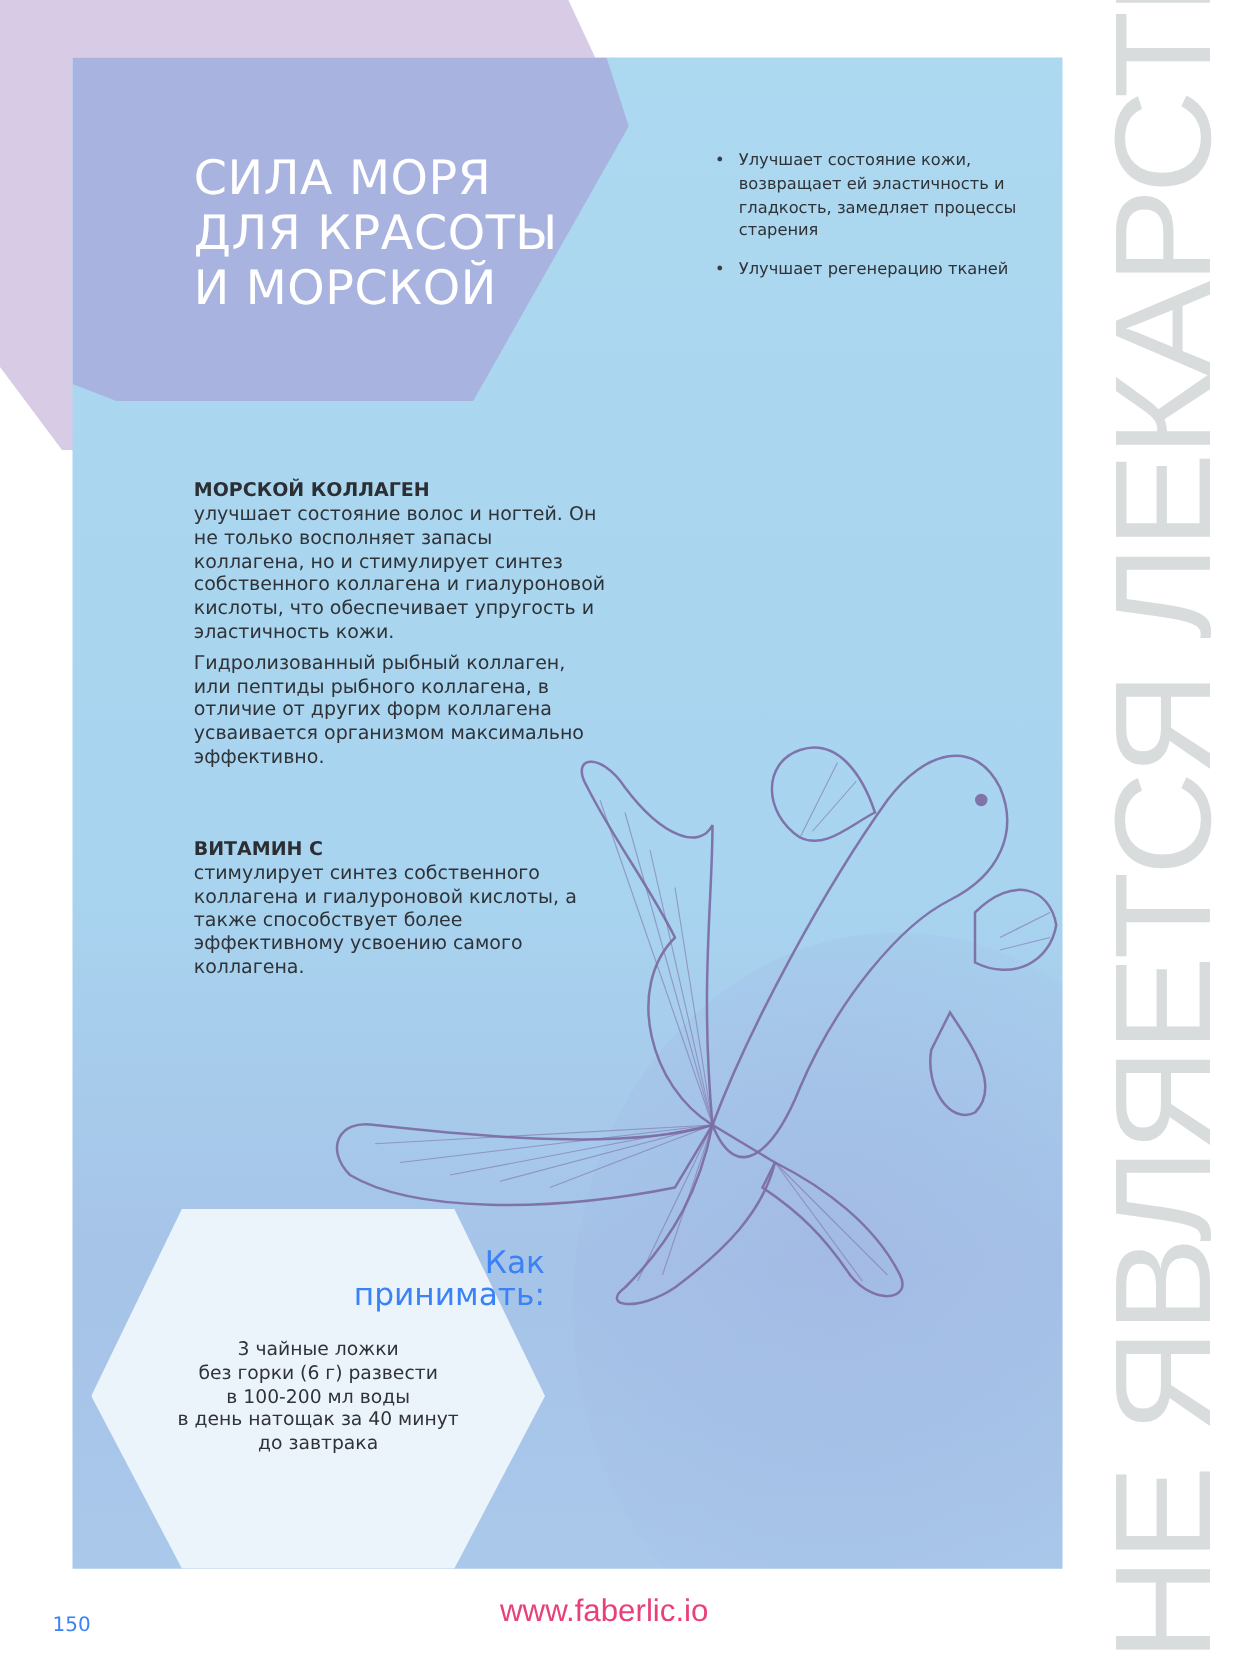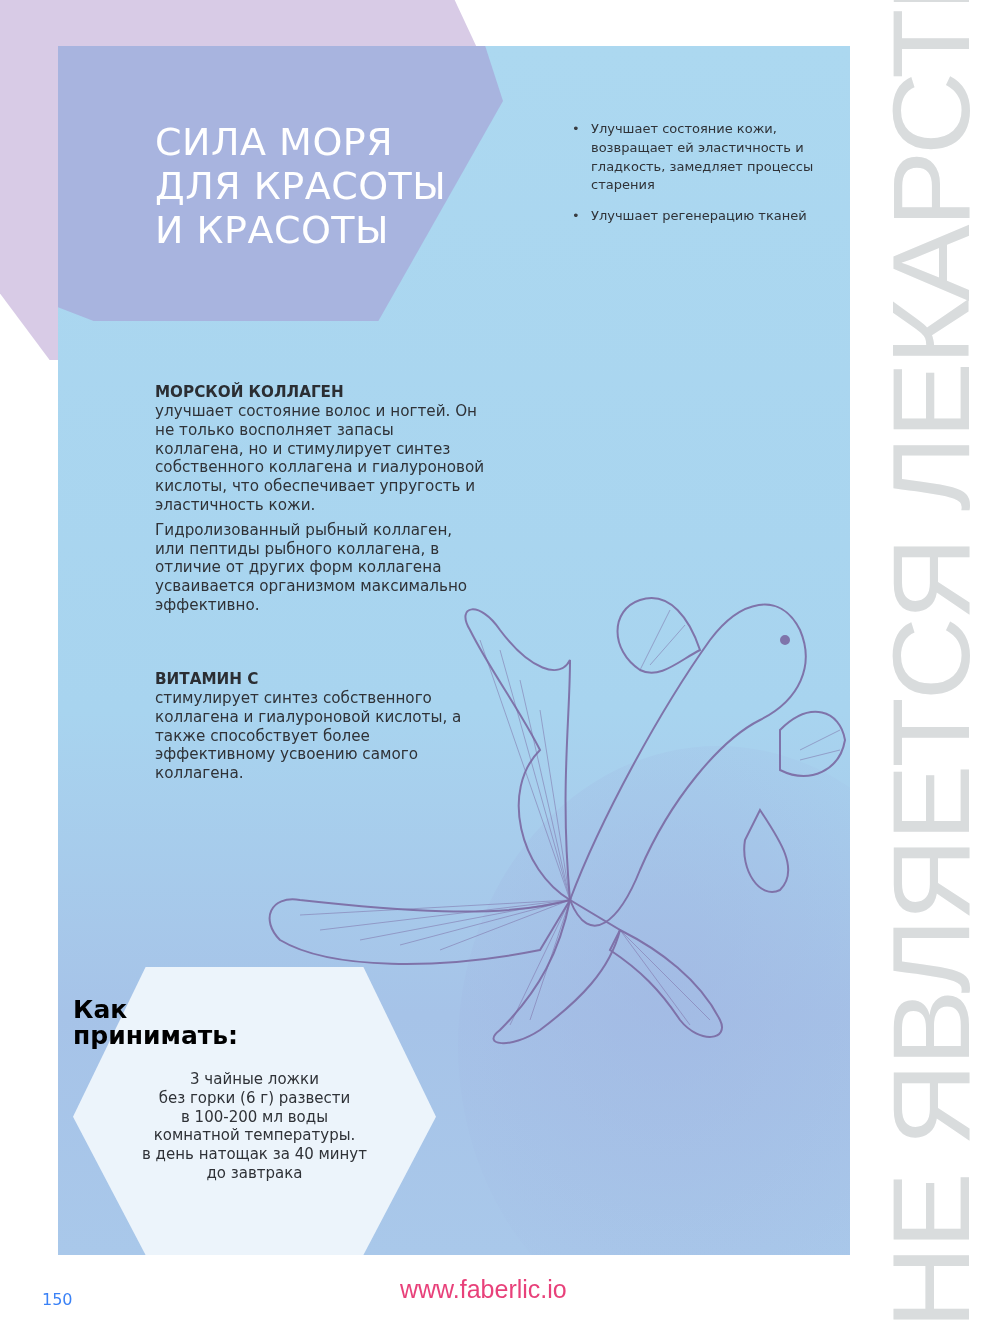--- a/index.html
+++ b/index.html
@@ -51,22 +51,22 @@
     .vitc { top: 670px; }
     .fish {
       position: absolute; left: 240px; top: 570px; width: 610px; height: 480px;
     }
     .white-hex {
       position: absolute; left: 73px; top: 967px; width: 363px; height: 288px;
       background: rgba(240,246,252,0.94);
       clip-path: polygon(20% 0, 80% 0, 100% 52%, 80% 100%, 20% 100%, 0 52%);
     }
     .howto-title {
-      position: absolute; left: 73px; top: 997px; width: 363px; text-align: left;
-      font-weight: bold; font-size: 25px; line-height: 26px; color: #000000; margin: 0;
+      position: absolute; left: 73px; top: 997px; width: 363px; text-align: right;
+      font-weight: normal; font-size: 25px; line-height: 26px; color: #3b82f6; margin: 0;
     }
     .howto-title span { display: block; }
     .howto-text {
       position: absolute; left: 73px; top: 1070px; width: 363px; text-align: center;
       font-size: 15px; line-height: 18.8px; color: #2f3237; margin: 0;
     }
     .howto-text span { display: block; }
     .page-number { position: absolute; left: 42px; top: 1290px; font-size: 16px; color: #3b82f6; }
     .site-url {
       position: absolute; left: 400px; top: 1275px; font-family: "Liberation Sans", sans-serif;
@@ -87,21 +87,21 @@
 <div class="lavender-hex"></div>
 
 <div class="blue-panel">
   <div class="purple-hex"></div>
   <div class="wave1"></div>
 </div>
 
 <h1 class="title">
   <span>СИЛА МОРЯ</span>
   <span>ДЛЯ КРАСОТЫ</span>
-  <span>И КРАСОТЫ</span>
+  <span>И МОРСКОЙ</span>
 </h1>
 
 <ul class="bullets">
   <li>Улучшает состояние кожи, возвращает ей эластичность и гладкость, замедляет процессы старения</li>
   <li>Улучшает регенерацию тканей</li>
 </ul>
 
 <svg class="fish" viewBox="0 0 610 480" xmlns="http://www.w3.org/2000/svg">
   <g fill="none" stroke="#7b6aa3" stroke-width="2" opacity="0.9">
 
@@ -154,21 +154,20 @@
 
 <div class="white-hex"></div>
 <h2 class="howto-title">
   <span>Как</span>
   <span>принимать:</span>
 </h2>
 <p class="howto-text">
   <span>3 чайные ложки</span>
   <span>без горки (6 г) развести</span>
   <span>в 100-200 мл воды</span>
-  <span>комнатной температуры.</span>
   <span>в день натощак за 40 минут</span>
   <span>до завтрака</span>
 </p>
 
 <div class="vertical-note">НЕ ЯВЛЯЕТСЯ ЛЕКАРСТВЕННЫМ СРЕДСТВОМ</div>
 
 <div class="page-number">150</div>
 <a class="site-url">www.faberlic.io</a>
 
 </body></html>

